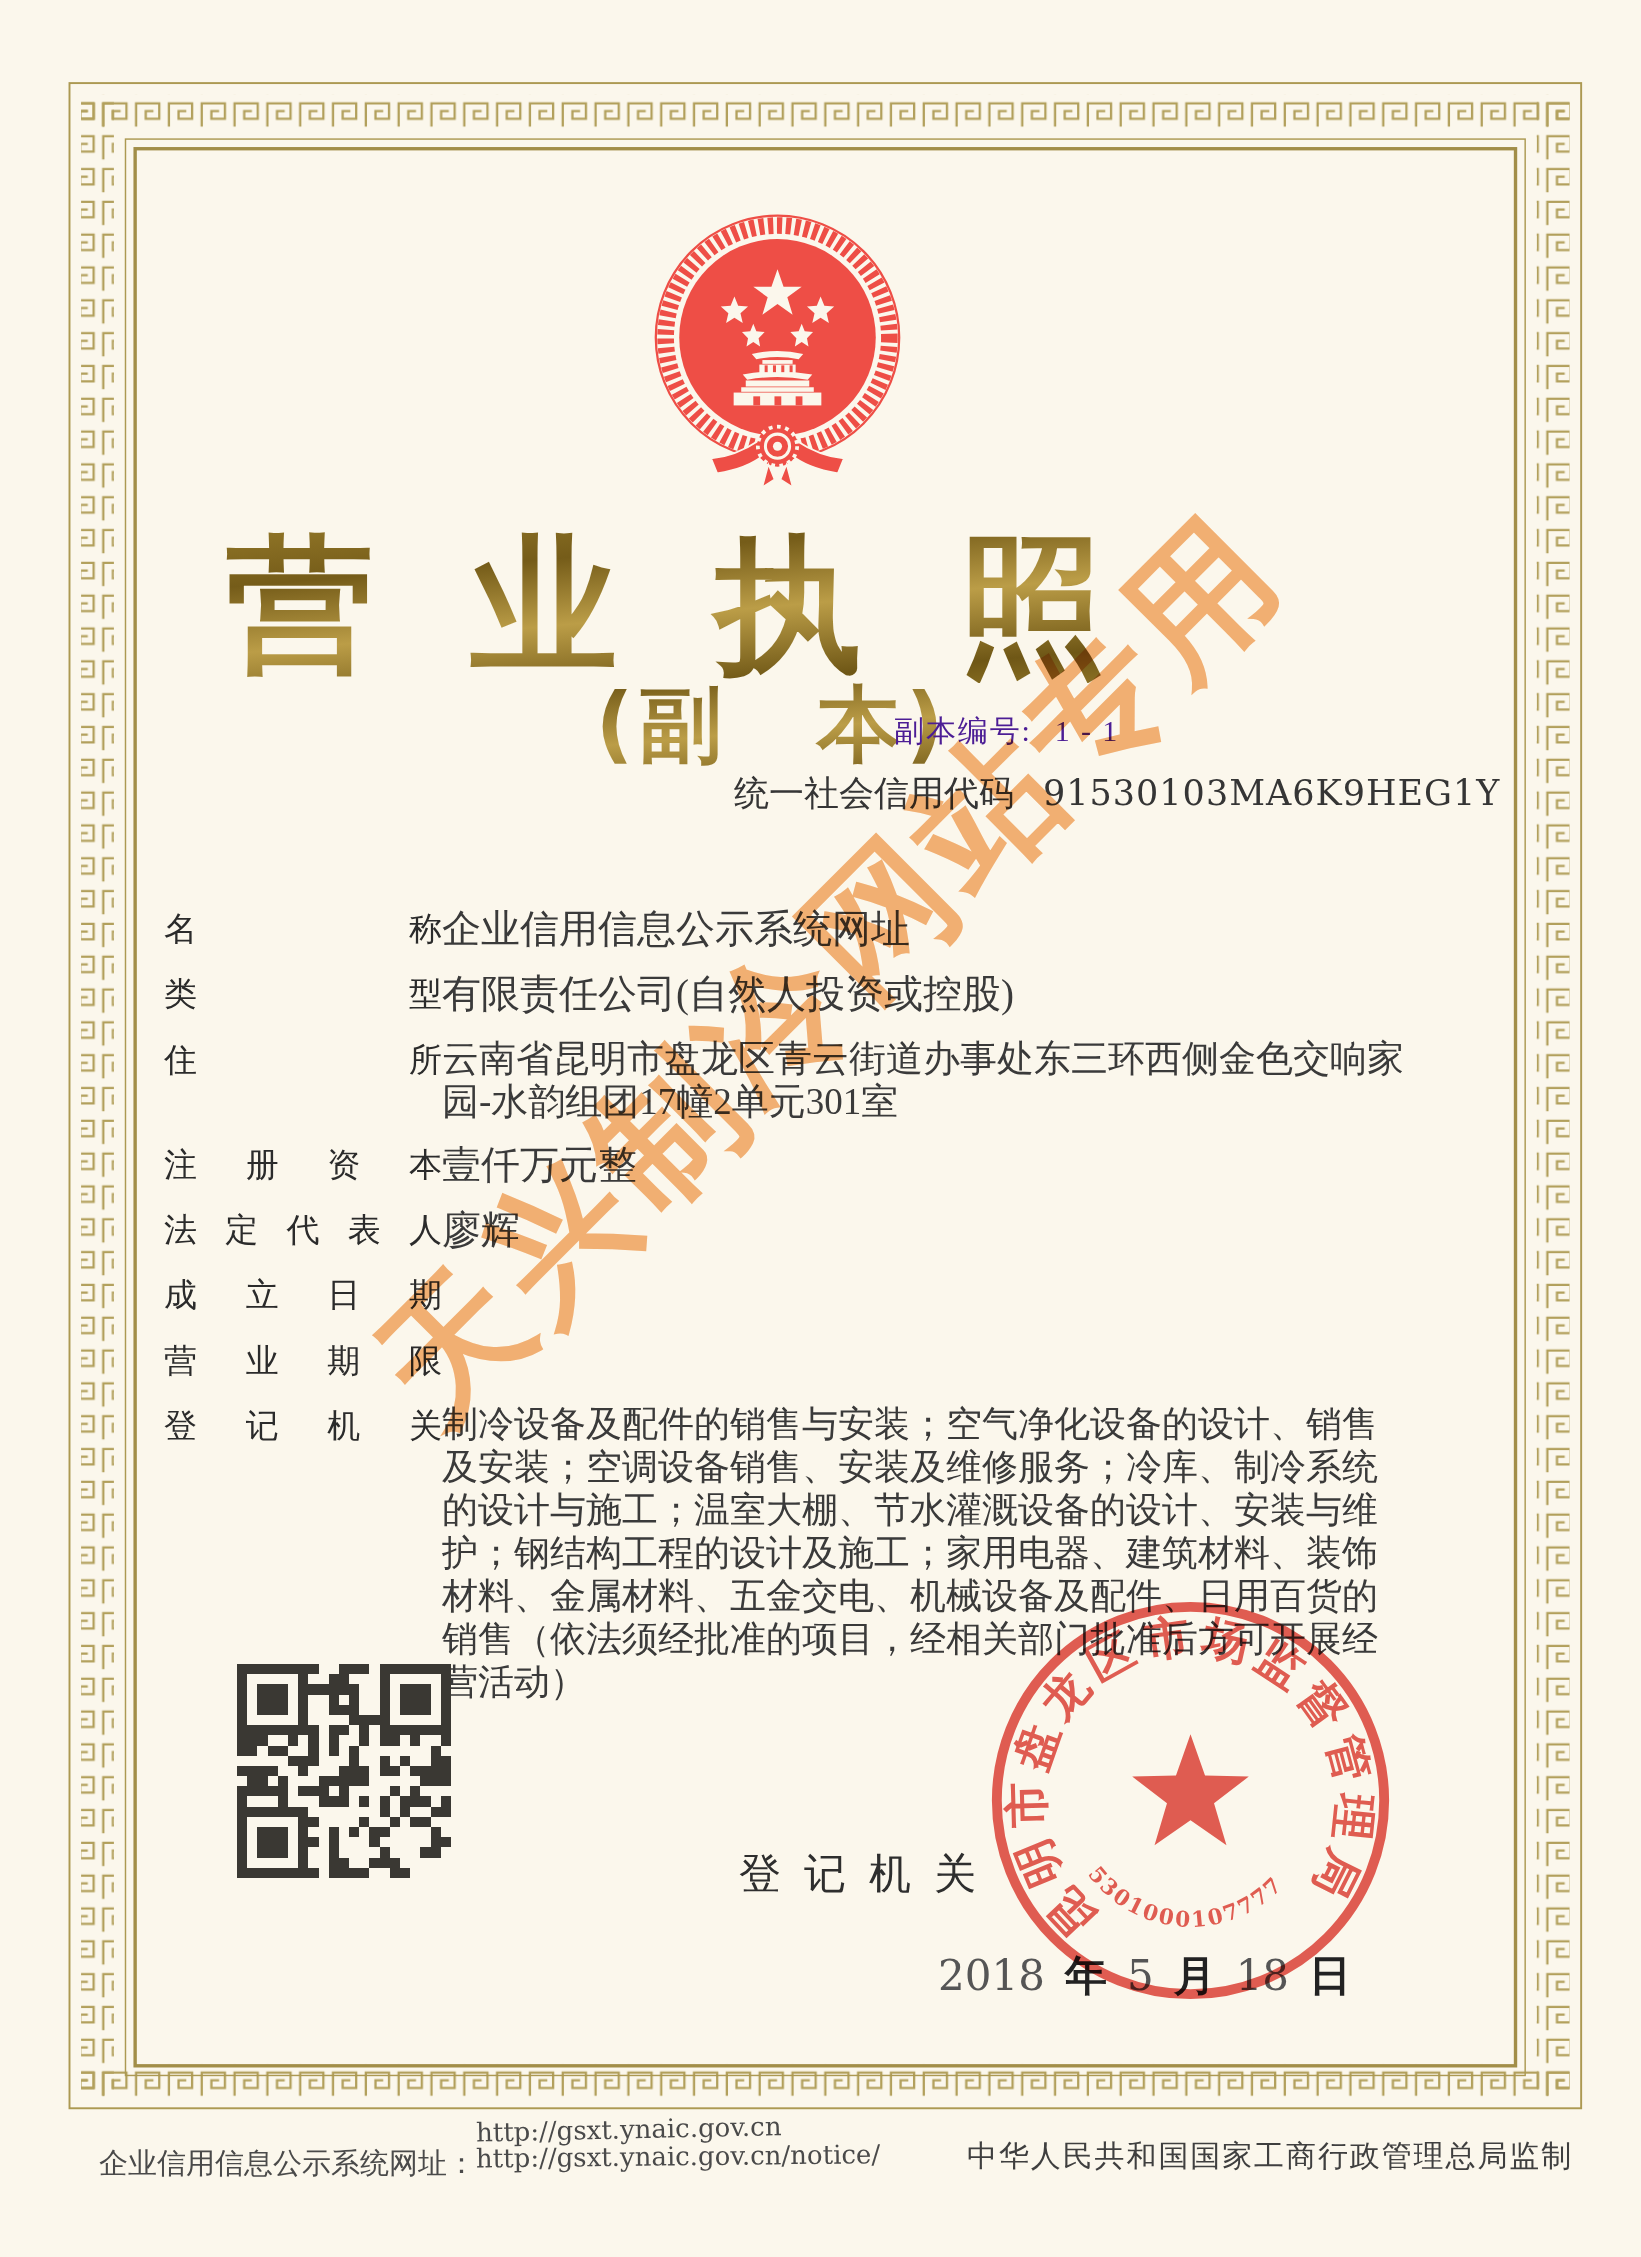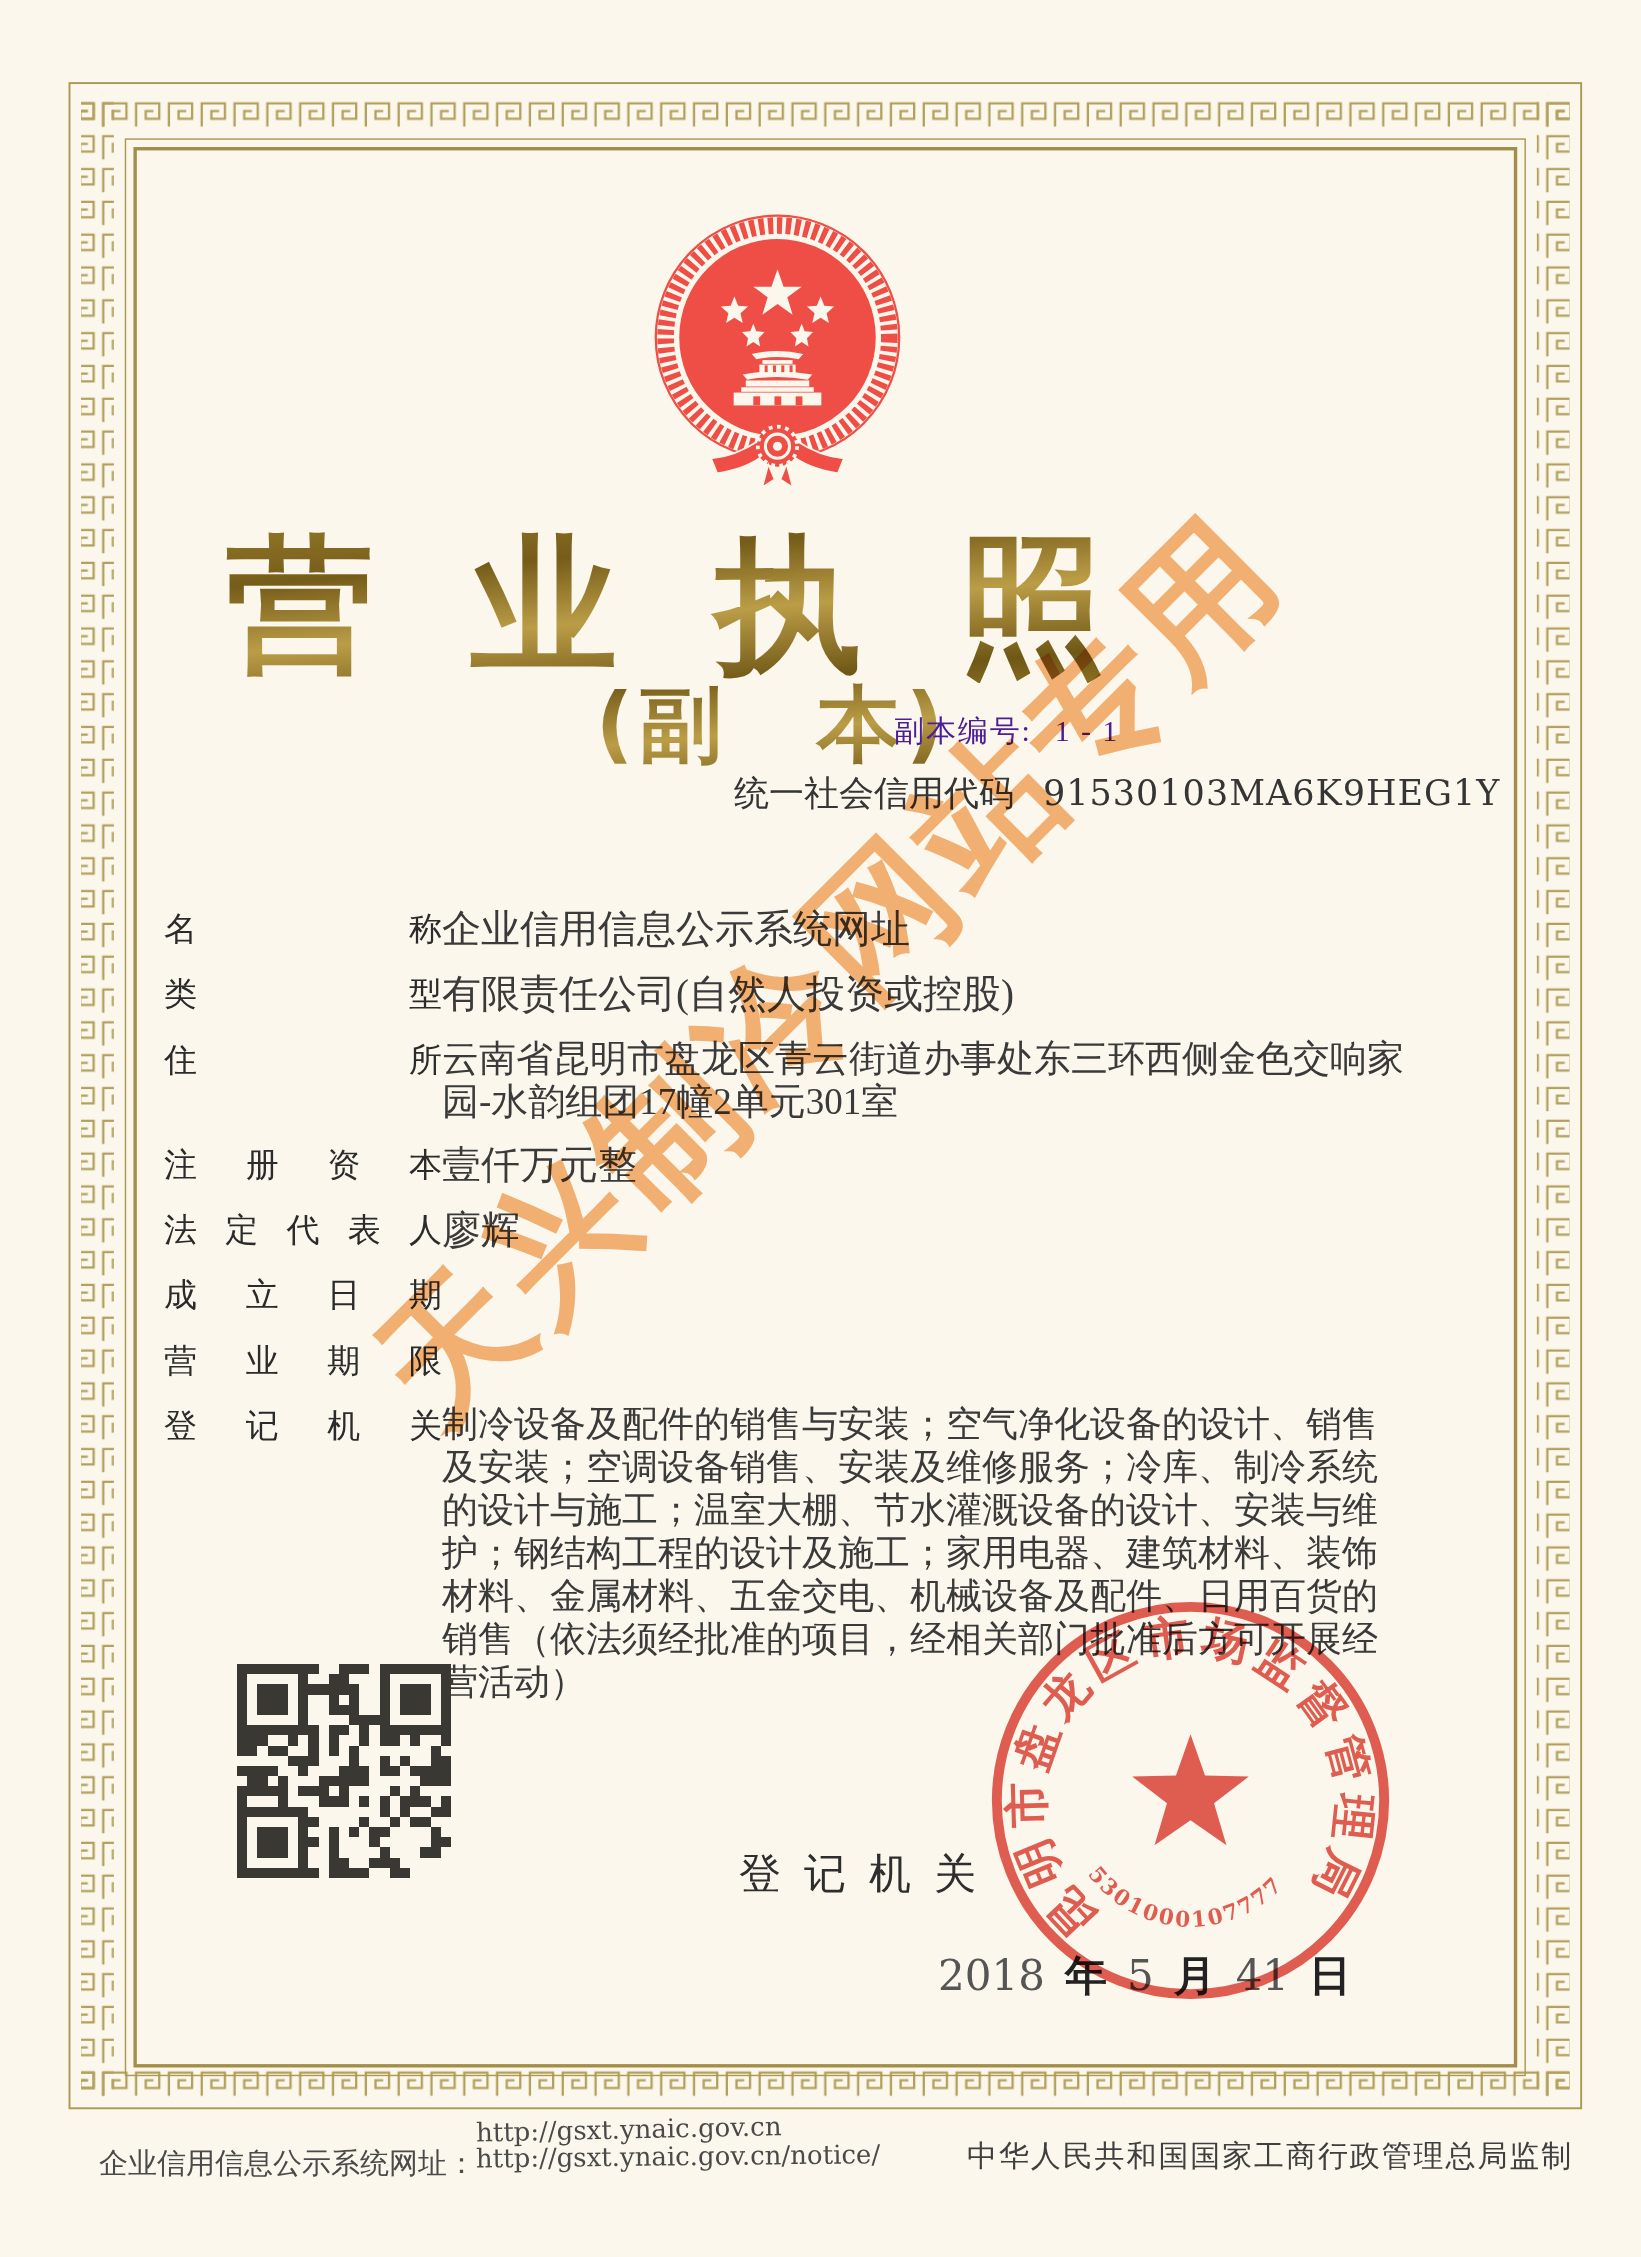--- a/index.html
+++ b/index.html
@@ -338,21 +338,21 @@
     <polygon points="210,143 195.3,184.8 151,185.8 186.2,212.7 173.6,255.2 210,230 246.4,255.2 233.8,212.7 269,185.8 224.7,184.8" fill="#e0493f"></polygon>
     <text font-size="46" fill="#e0493f" font-weight="bold" font-family="'DejaVu Sans',sans-serif">
       <textPath href="#sealArcTop" startOffset="0" textLength="700" lengthAdjust="spacing">昆明市盘龙区市场监督管理局</textPath>
     </text>
     <text font-size="22" fill="#e0493f" font-weight="bold" letter-spacing="4" font-family="'DejaVu Serif',serif">
       <textPath href="#sealArcBottom" startOffset="8" textLength="230" lengthAdjust="spacing">5301000107777</textPath>
     </text>
   </svg>
 
   <div class="date-line">
-    <span class="num">2018</span><span class="lbl">年</span><span class="num">5</span><span class="lbl">月</span><span class="num">41</span><span class="lbl">日</span>
+    <span class="num">2018</span><span class="lbl">年</span><span class="num">5</span><span class="lbl">月</span><span class="num">18</span><span class="lbl">日</span>
   </div>
 
   <div class="footer-left">
     <span>企业信用信息公示系统网址：</span><span class="url-stack"><span class="u1">http://gsxt.ynaic.gov.cn</span><span class="u2">http://gsxt.ynaic.gov.cn/notice/</span></span>
   </div>
   <div class="footer-right">中华人民共和国国家工商行政管理总局监制</div>
 
 </div>
 
 

